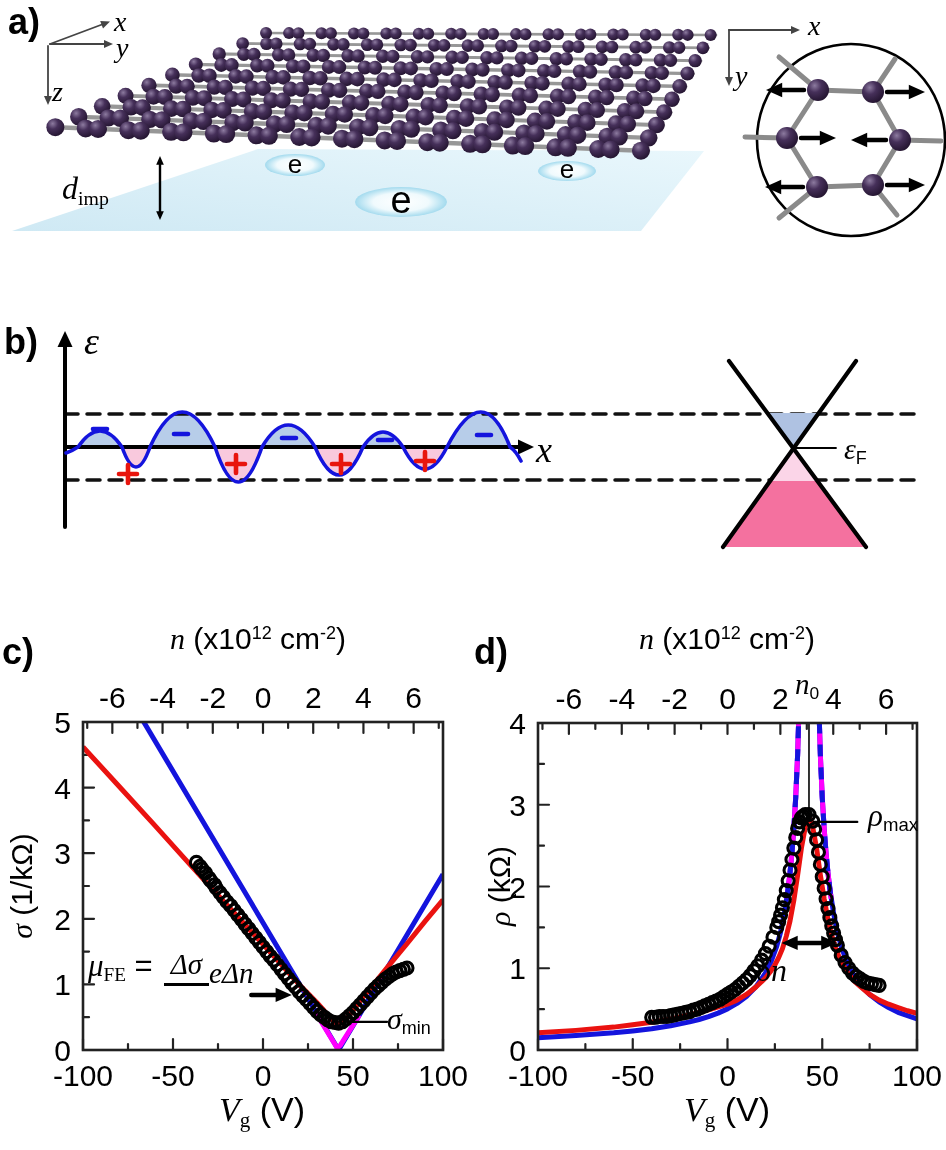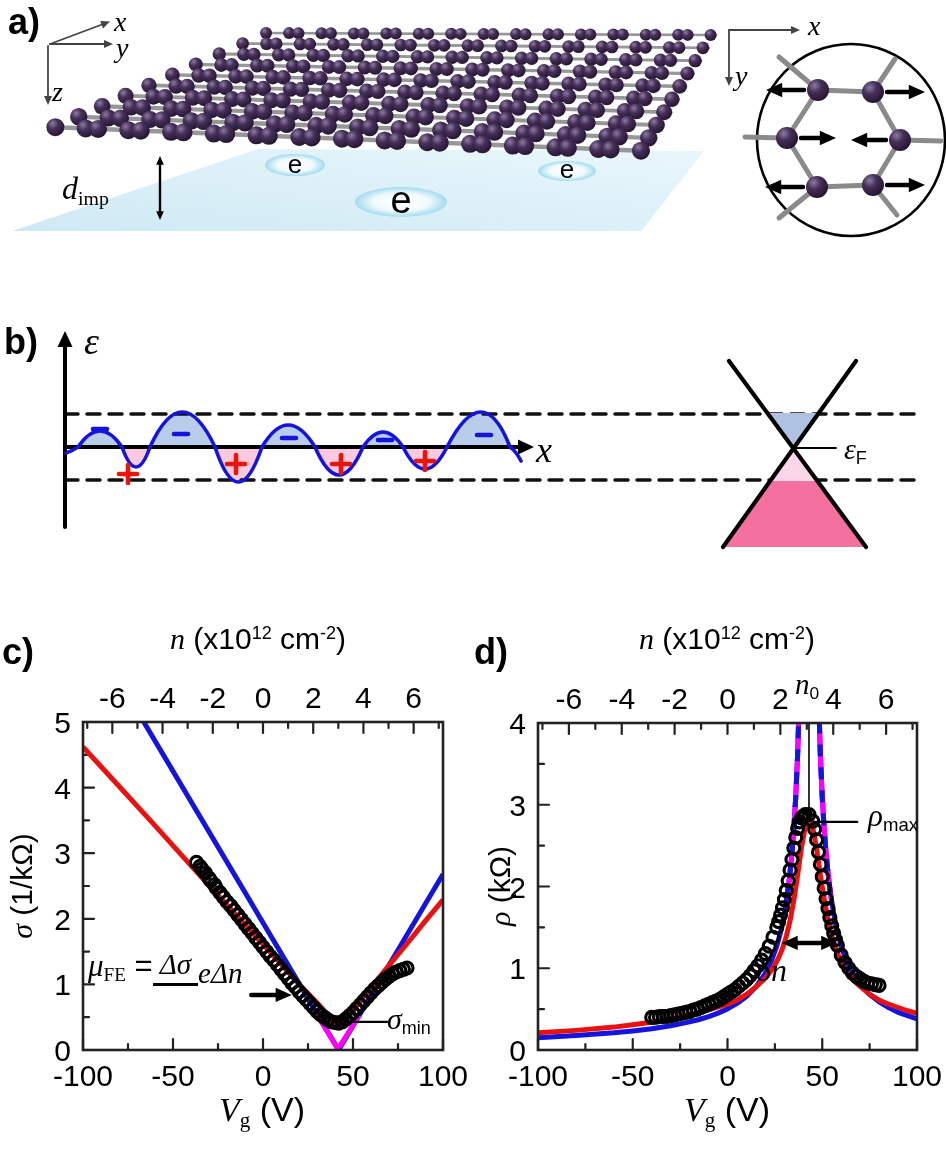--- a/index.html
+++ b/index.html
@@ -10,21 +10,21 @@
   .panel-letter{font-weight:bold;font-size:36px;font-family:"Liberation Sans",sans-serif;}
   .ital{font-family:"Liberation Serif","DejaVu Serif",serif;font-style:italic;}
   .s-i{font-family:"Liberation Serif","DejaVu Serif",serif;font-style:italic;}
   .s-r{font-family:"Liberation Sans","DejaVu Sans",sans-serif;font-style:normal;}
   .s-sub{font-family:"Liberation Sans","DejaVu Sans",sans-serif;font-size:0.60em;vertical-align:-0.28em;}
   .s-subi{font-family:"Liberation Serif","DejaVu Serif",serif;font-size:0.62em;vertical-align:-0.28em;}
   .s-sup{font-family:"Liberation Sans","DejaVu Sans",sans-serif;font-size:0.60em;vertical-align:0.55em;text-align:right;}
   .ctr{transform:translateX(-50%);}
   .ctrxy{transform:translate(-50%,-50%);}
   .vlab{transform:translate(-50%,-50%) rotate(-90deg);}
-  .mu-row{display:flex;align-items:center;gap:0;font-size:31px;}
+  .mu-row{display:flex;align-items:center;gap:11px;font-size:31px;}
   .frac{display:inline-flex;flex-direction:row;align-items:center;line-height:1.08;font-size:29px;}
   .frac .num{border-bottom:3px solid #000;padding:0 7px 3px 7px;}
   .frac .den{padding-top:12px;}
 </style>
 </head>
 <body>
 
 <div id="fig">
   <svg id="art" width="946" height="1150" viewBox="0 0 946 1150">
     <defs>

